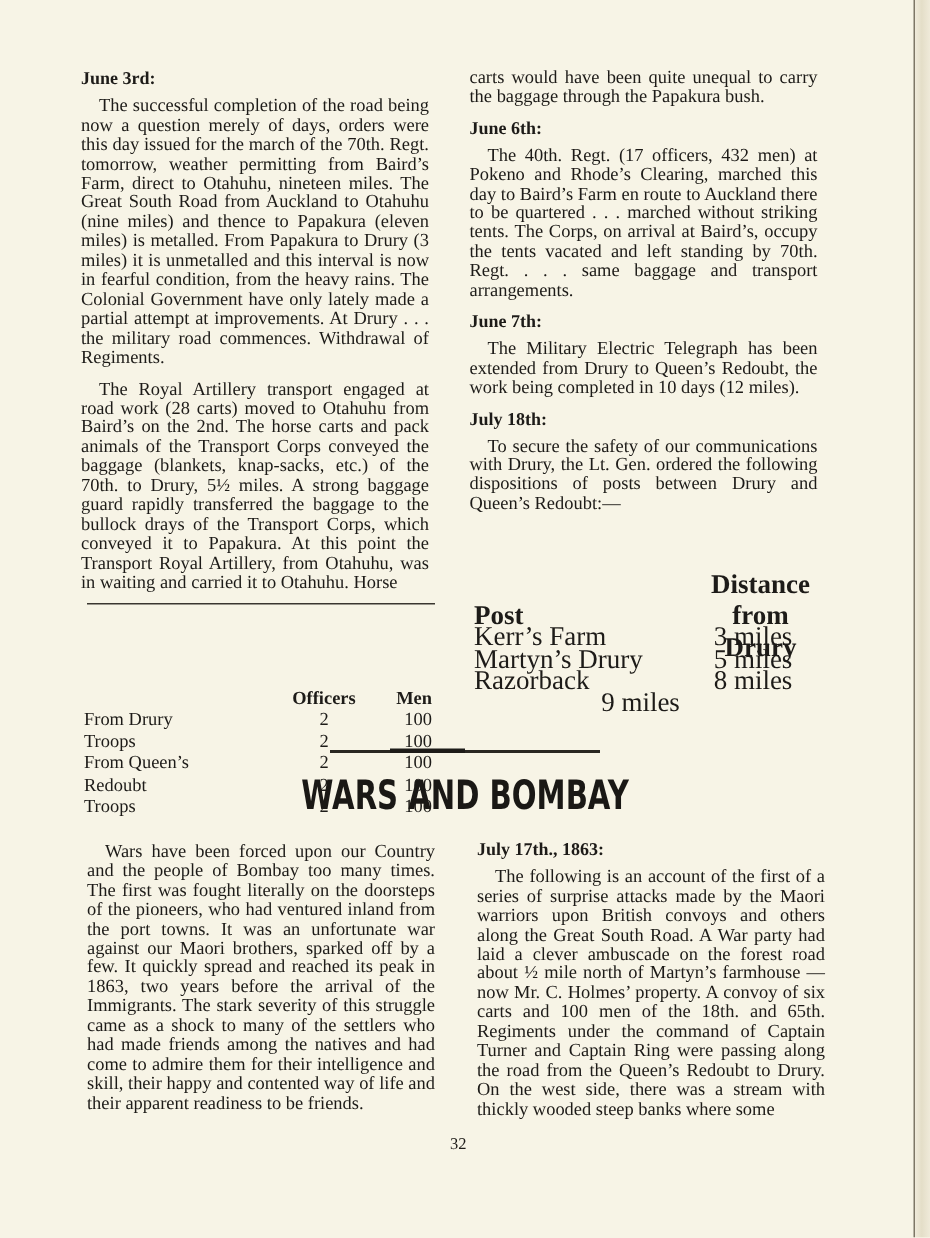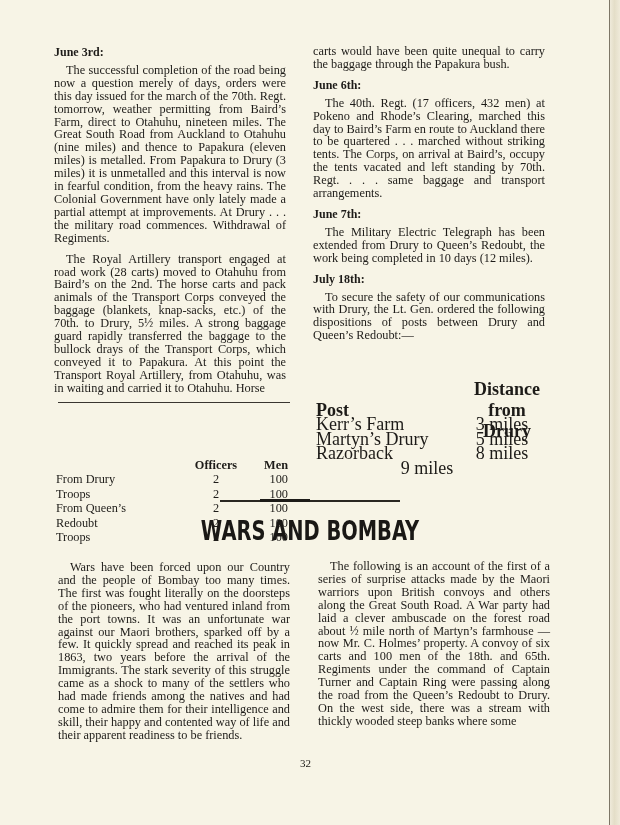--- a/index.html
+++ b/index.html
@@ -133,19 +133,20 @@
   <div class="rule-bottom"></div>
   <div class="rule-bottom-left"></div>
 
   <div class="title">WARS AND BOMBAY</div>
 
   <div class="col col-left-bottom">
     <p>Wars have been forced upon our Country and the people of Bombay too many times. The first was fought literally on the doorsteps of the pioneers, who had ventured inland from the port towns. It was an unfortunate war against our Maori brothers, sparked off by a few. It quickly spread and reached its peak in 1863, two years before the arrival of the Immigrants. The stark severity of this struggle came as a shock to many of the settlers who had made friends among the natives and had come to admire them for their intelligence and skill, their happy and contented way of life and their apparent readiness to be friends.</p>
   </div>
 
   <div class="col col-right-bottom">
+    <div class="heading">July 17th., 1863:</div>
     <p>The following is an account of the first of a series of surprise attacks made by the Maori warriors upon British convoys and others along the Great South Road. A War party had laid a clever ambuscade on the forest road about ½ mile north of Martyn’s farmhouse — now Mr. C. Holmes’ property. A convoy of six carts and 100 men of the 18th. and 65th. Regiments under the command of Captain Turner and Captain Ring were passing along the road from the Queen’s Redoubt to Drury. On the west side, there was a stream with thickly wooded steep banks where some</p>
   </div>
 
   <div class="page-number">32</div>
 
   <div class="binding"></div>
 </div>
 
 </body></html>

